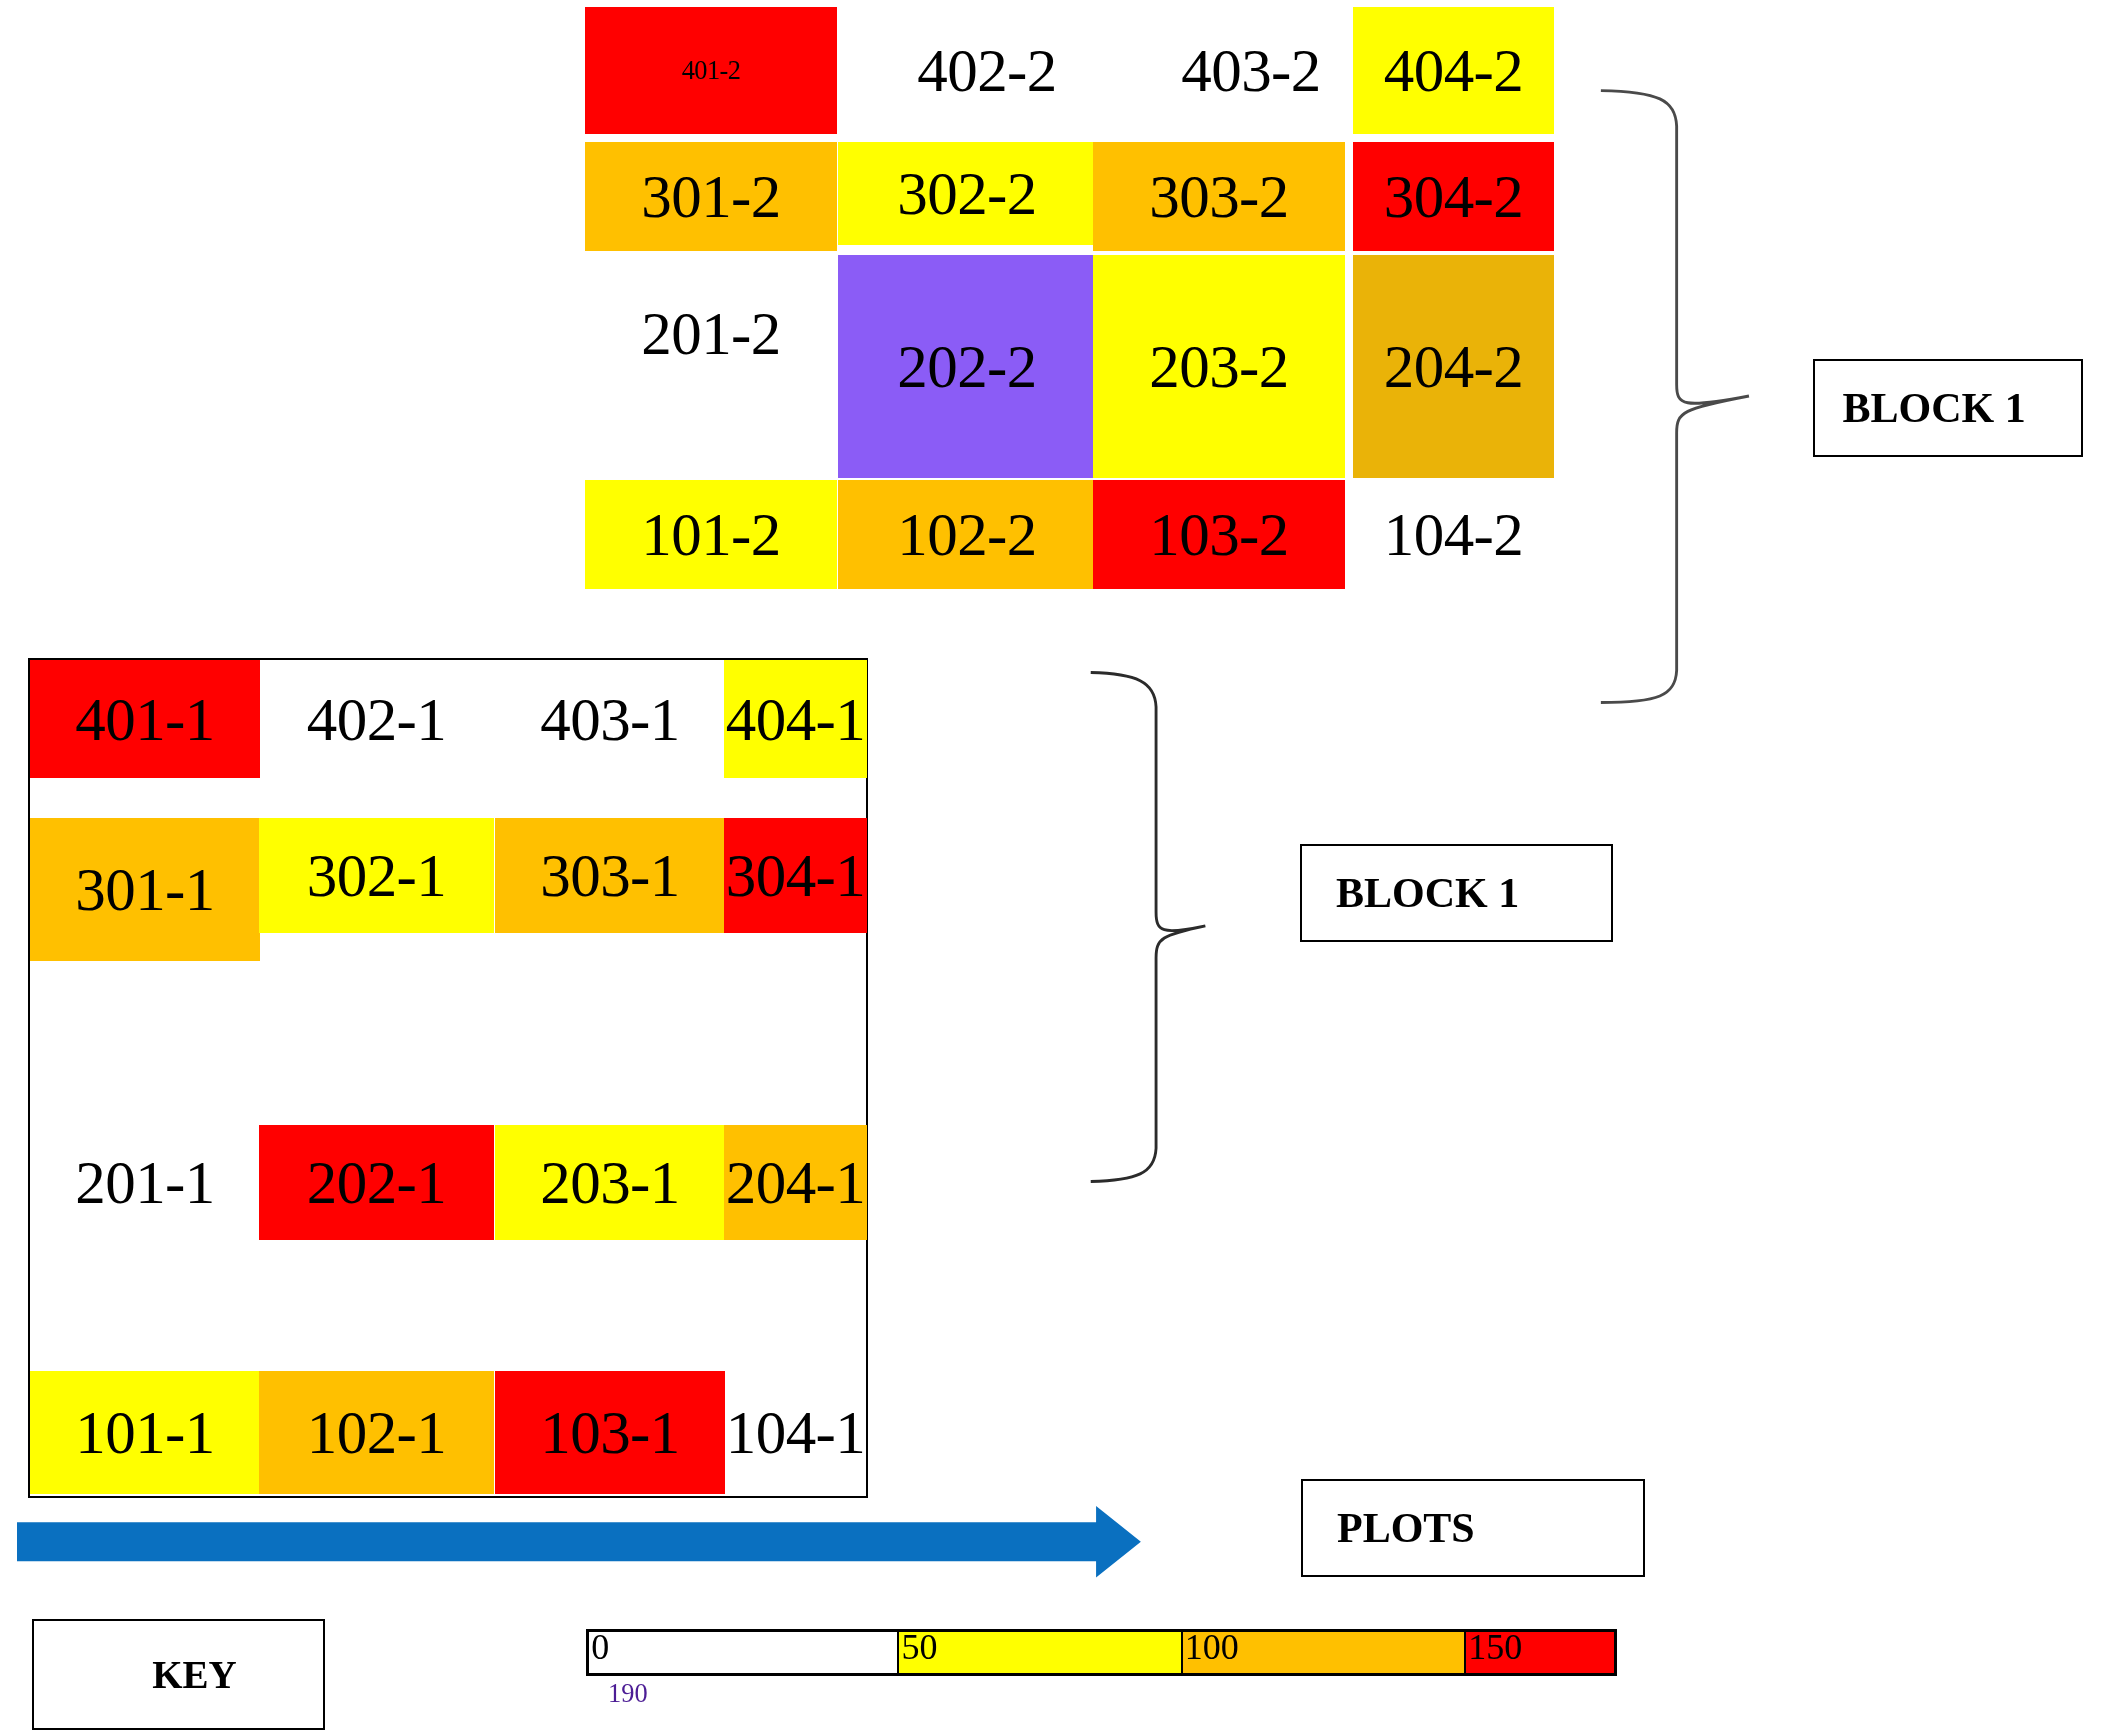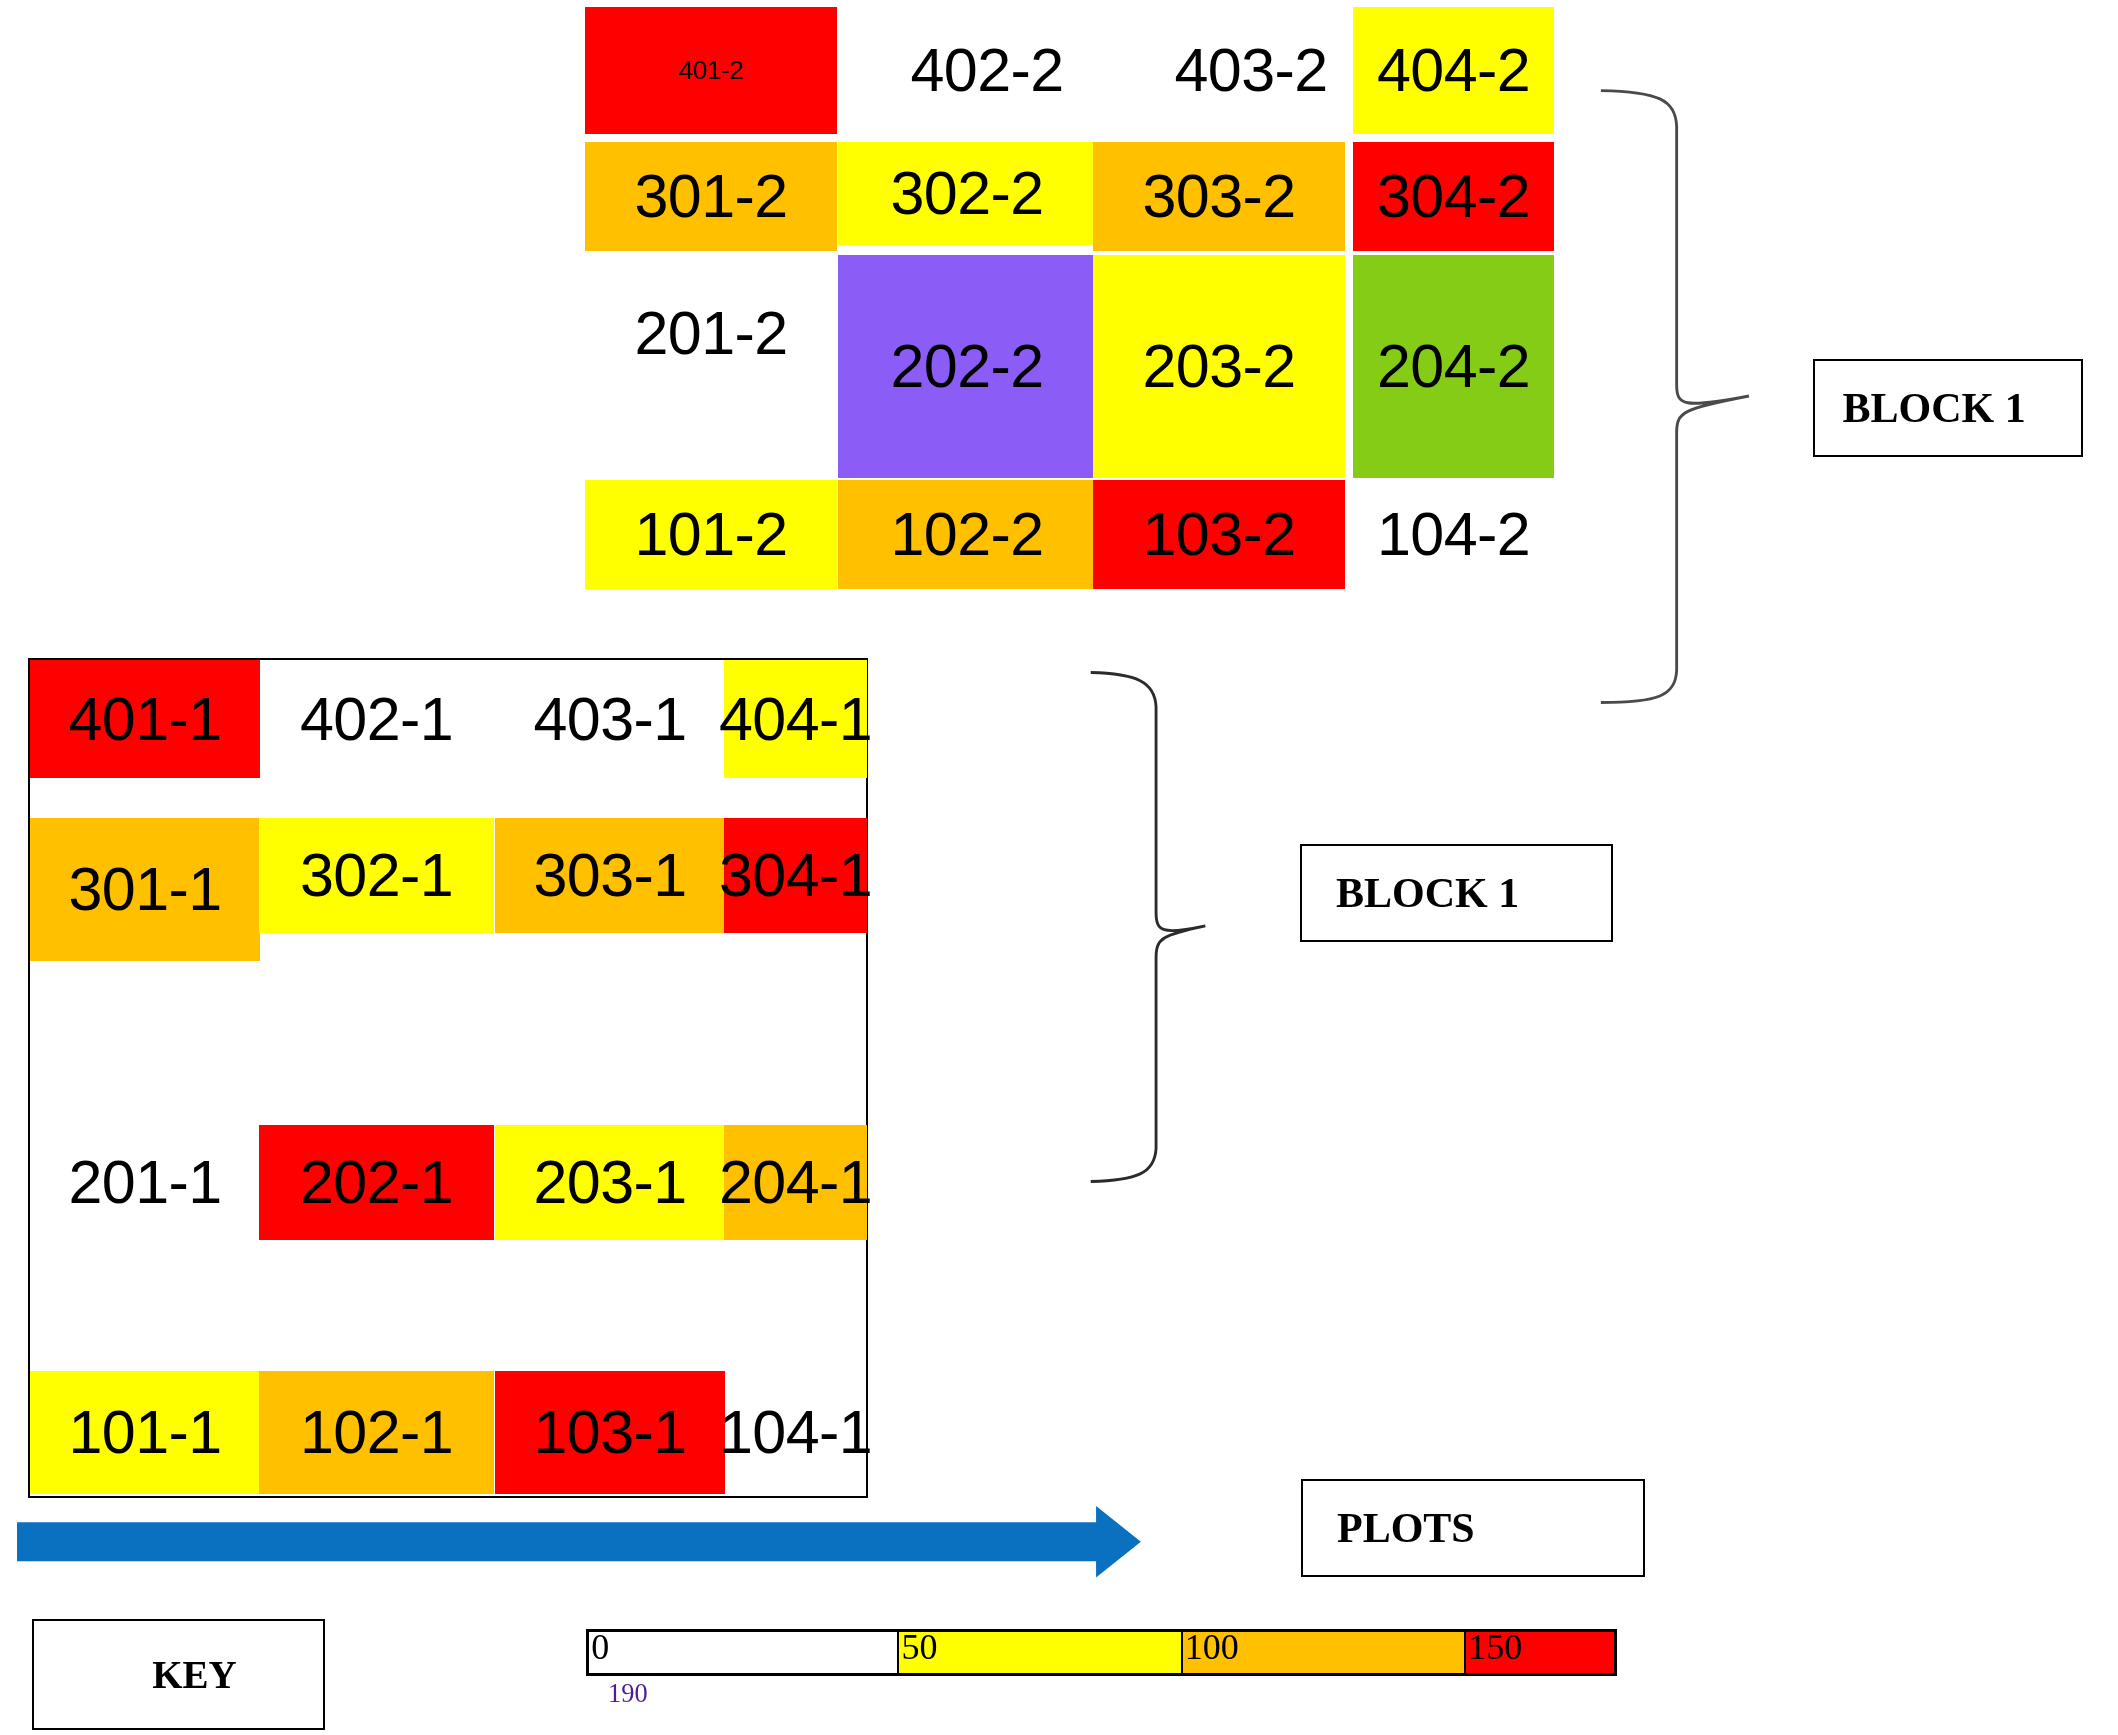--- a/index.html
+++ b/index.html
@@ -3,21 +3,21 @@
 <meta charset="utf-8">
 <style>
   html,body{margin:0;padding:0;background:#ffffff;}
   body{width:2119px;height:1735px;position:relative;overflow:hidden;
        font-family:"Liberation Sans",sans-serif;}
 
   .stage{position:absolute;left:0;top:0;width:2119px;height:1735px;}
 
   
   .cell{position:absolute;display:flex;align-items:center;justify-content:center;
-        color:#000;font-family:Liberation Sans, sans-serif;
+        color:#000;font-family:Liberation Serif, serif;
         font-size:61px;line-height:1;white-space:nowrap;letter-spacing:-0.6px;text-align:center;}
   .cell.small{font-size:26.4px;}
   .cell.plain{background:transparent;}
 
   
   .block-frame{position:absolute;border:2.9px solid #000;background:#fff;box-sizing:border-box;}
 
   
   .tagbox{position:absolute;border:2.9px solid #000;background:#fff;box-sizing:border-box;
           display:flex;align-items:center;
@@ -72,21 +72,21 @@
       </div>
       <div class="cell plain" style="left: 585px; top: 255px; width: 252px; height: 156px;">
         <span>201-2</span>
       </div>
       <div class="cell" style="left: 838px; top: 255px; width: 258px; height: 223px; background: #8b5cf6;">
         <span>202-2</span>
       </div>
       <div class="cell" style="left: 1093px; top: 255px; width: 252px; height: 223px; background: rgb(255, 255, 0);">
         <span>203-2</span>
       </div>
-      <div class="cell" style="left: 1353px; top: 255px; width: 201px; height: 223px; background: #84cc16;">
+      <div class="cell" style="left: 1353px; top: 255px; width: 201px; height: 223px; background: #eab308;">
         <span>204-2</span>
       </div>
       <div class="cell" style="left: 585px; top: 480px; width: 252px; height: 109px; background: rgb(255, 255, 0);">
         <span>101-2</span>
       </div>
       <div class="cell" style="left: 838px; top: 480px; width: 258px; height: 109px; background: rgb(255, 192, 0);">
         <span>102-2</span>
       </div>
       <div class="cell" style="left: 1093px; top: 480px; width: 252px; height: 109px; background: rgb(255, 0, 0);">
         <span>103-2</span>

